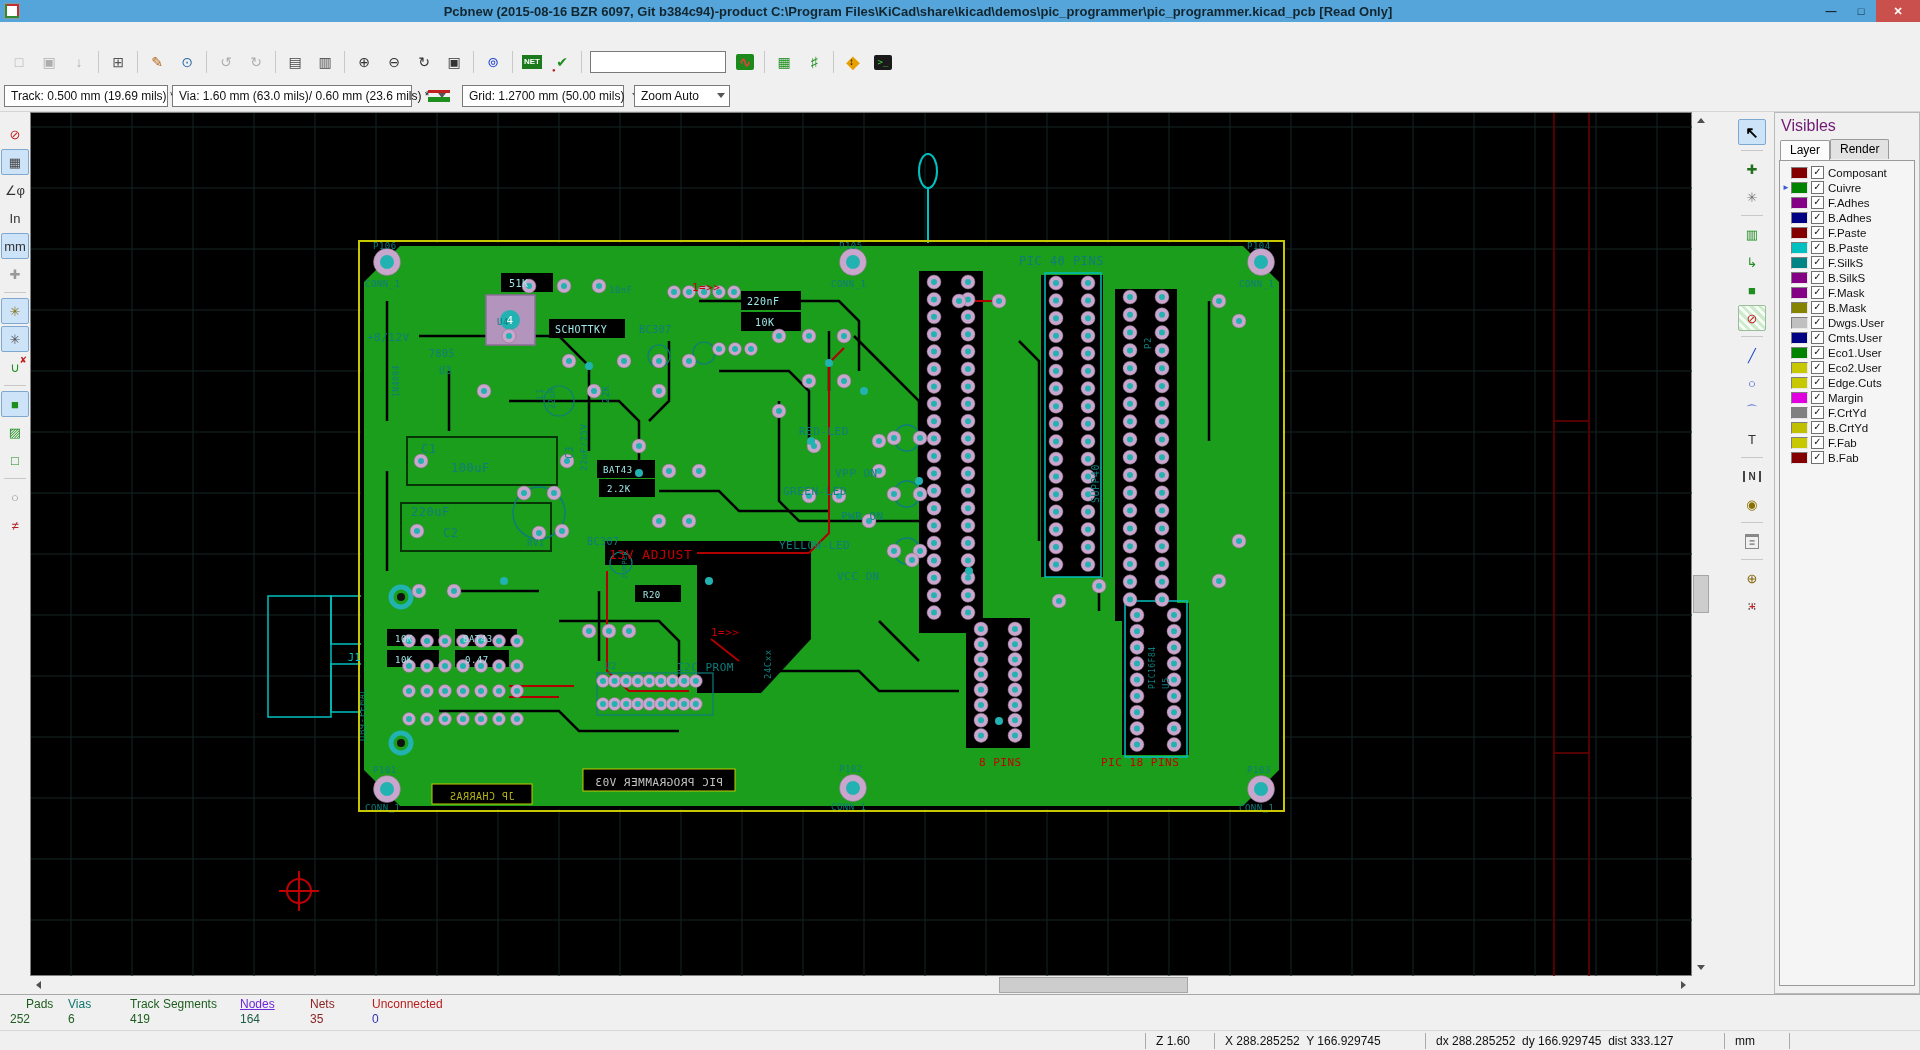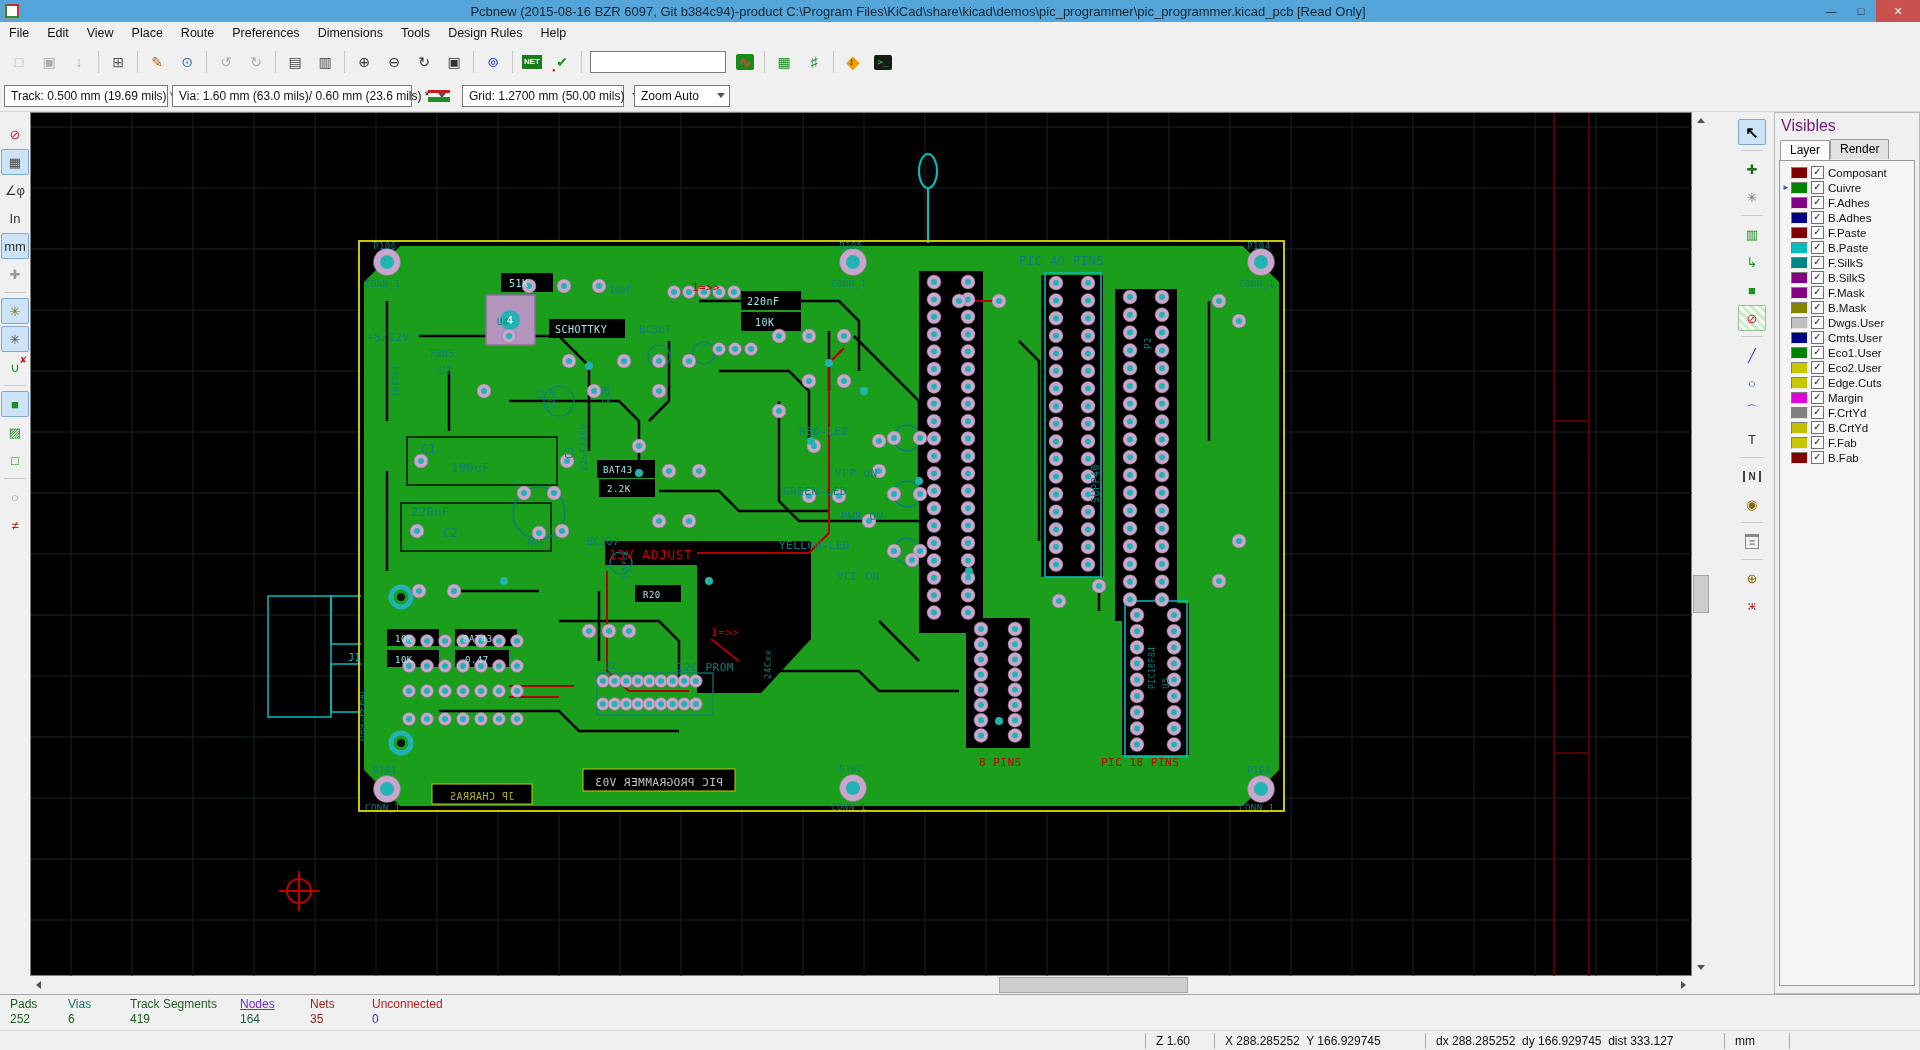--- a/index.html
+++ b/index.html
@@ -1,21 +1,21 @@
 <!DOCTYPE html>
 <html><head>
 <meta charset="utf-8">
 <style>
   html,body{margin:0;padding:0;width:1920px;height:1050px;overflow:hidden;
     font-family:"Liberation Sans",sans-serif;background:#F0F0F0;position:relative;}
   #app{position:absolute;inset:0;}
 
   
   .titlebar{position:absolute;left:0;top:0;width:1920px;height:22px;background:#55A5DB;
-    display:flex;align-items:center;}
+    display:flex;align-items:center;font-weight:bold;}
   .app-icon{width:14px;height:14px;margin-left:4px;background:#fff;border:1px solid #8899AA;
     box-shadow:inset 2px -2px 0 #2E8B2E, inset -2px 2px 0 #C03030;}
   .title-text{flex:1;text-align:center;font-size:13px;color:#12262F;white-space:nowrap;overflow:hidden;}
   .win-btns{display:flex;height:22px;}
   .win-btn{width:30px;height:22px;display:flex;align-items:center;justify-content:center;
     font-size:11px;color:#10222C;}
   .win-btn.close{width:44px;background:#C9504C;color:#fff;}
 
   
   .menubar{position:absolute;left:0;top:22px;width:1920px;height:22px;background:#F0F0F0;
@@ -123,32 +123,20 @@
   <div class="titlebar">
     <div class="app-icon"></div>
     <div class="title-text">Pcbnew (2015-08-16 BZR 6097, Git b384c94)-product C:\Program Files\KiCad\share\kicad\demos\pic_programmer\pic_programmer.kicad_pcb [Read Only]</div>
     <div class="win-btns">
       <div class="win-btn">—</div>
       <div class="win-btn">□</div>
       <div class="win-btn close">✕</div>
     </div>
   </div>
 
-  <div class="menubar" id="menubar">
-      <span class="menu-item">File</span>
-      <span class="menu-item">Edit</span>
-      <span class="menu-item">View</span>
-      <span class="menu-item">Place</span>
-      <span class="menu-item">Route</span>
-      <span class="menu-item">Preferences</span>
-      <span class="menu-item">Dimensions</span>
-      <span class="menu-item">Tools</span>
-      <span class="menu-item">Design Rules</span>
-      <span class="menu-item">Help</span>
-    </div>
 
   <div class="toolbar-main" id="toolbar-main">
       <div class="tb dis">
         <span class="glyph">□</span>
       </div>
       <div class="tb dis">
         <span class="glyph">▣</span>
       </div>
       <div class="tb dis">
         <span class="glyph">↓</span>
@@ -1257,21 +1245,21 @@
           <span class="sel-arrow"></span>
           <span class="swatch" style="background: rgb(132, 0, 0);"></span>
           <span class="cb">✓</span>
           <span class="layer-label">B.Fab</span>
         </div>
       </div>
   </div>
 
   <div class="msg-panel" id="msg-panel">
       <div class="msg-item" style="min-width: 44px;">
-        <div class="lbl" style="color: rgb(30, 92, 30);">Pads</div>
+        <div class="lbl" style="color: rgb(30, 92, 30); margin-left: 16px;">Pads</div>
         <div class="val" style="color: rgb(30, 92, 30);">252</div>
       </div>
       <div class="msg-item" style="min-width: 48px;">
         <div class="lbl" style="color: #0f766e;">Vias</div>
         <div class="val" style="color: rgb(30, 92, 30);">6</div>
       </div>
       <div class="msg-item" style="min-width: 96px;">
         <div class="lbl" style="color: rgb(30, 92, 30);">Track Segments</div>
         <div class="val" style="color: rgb(30, 92, 30);">419</div>
       </div>

